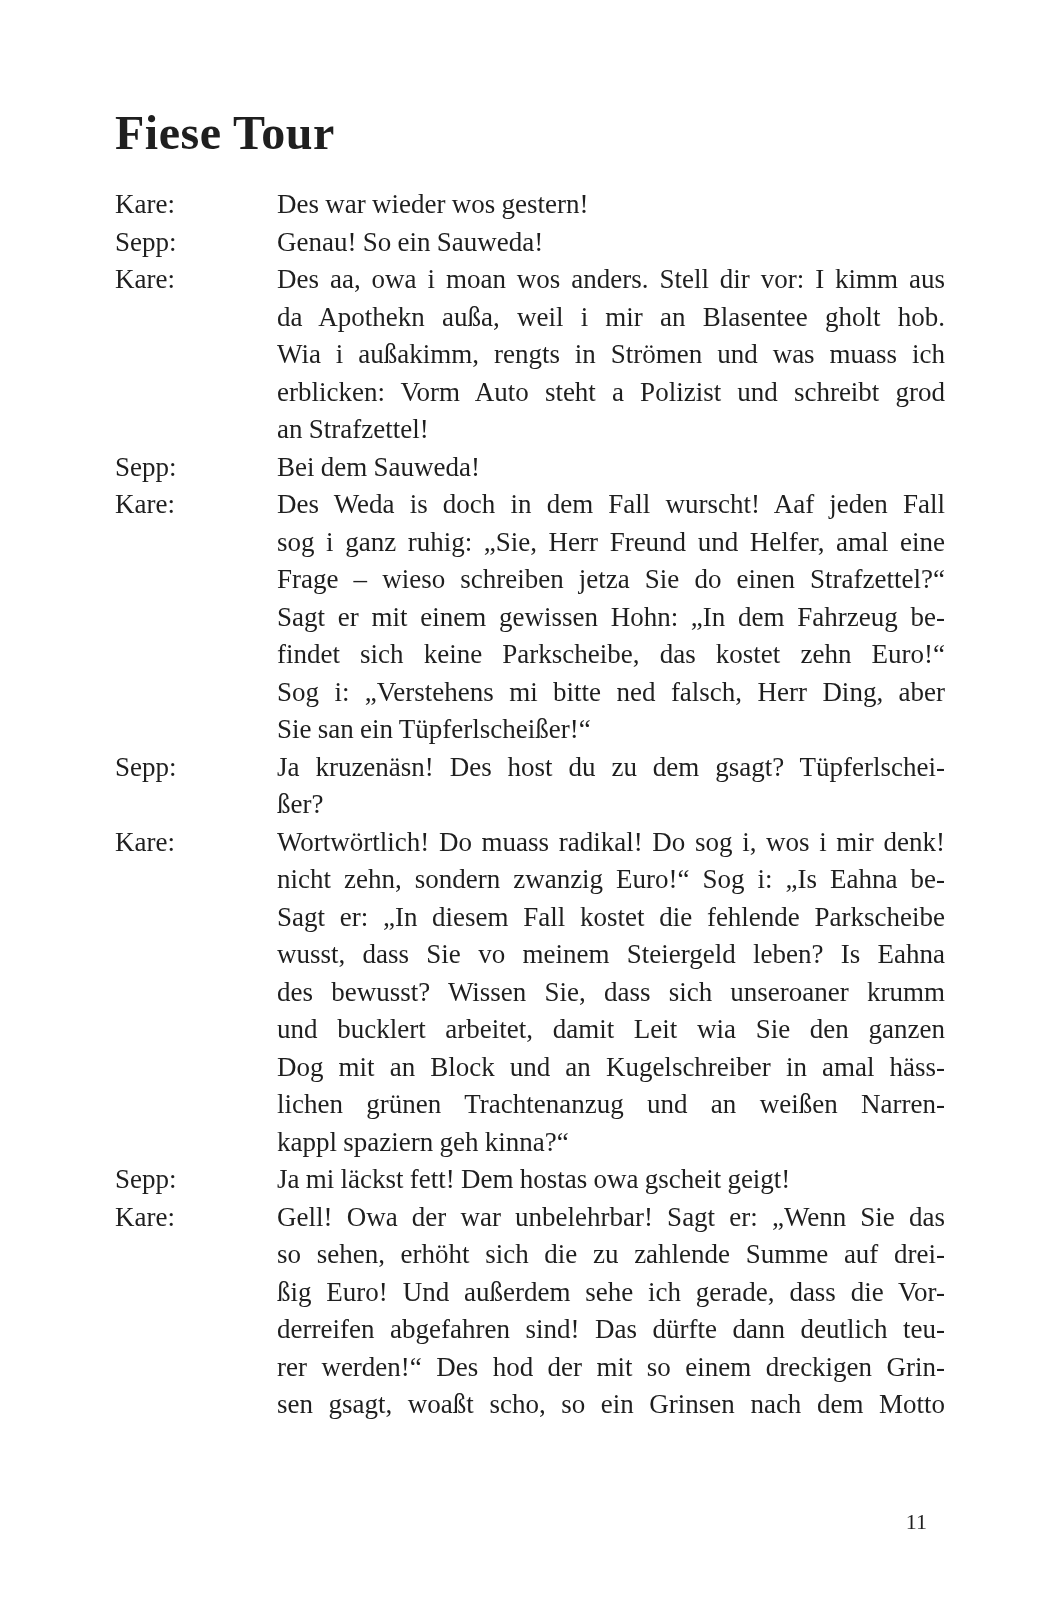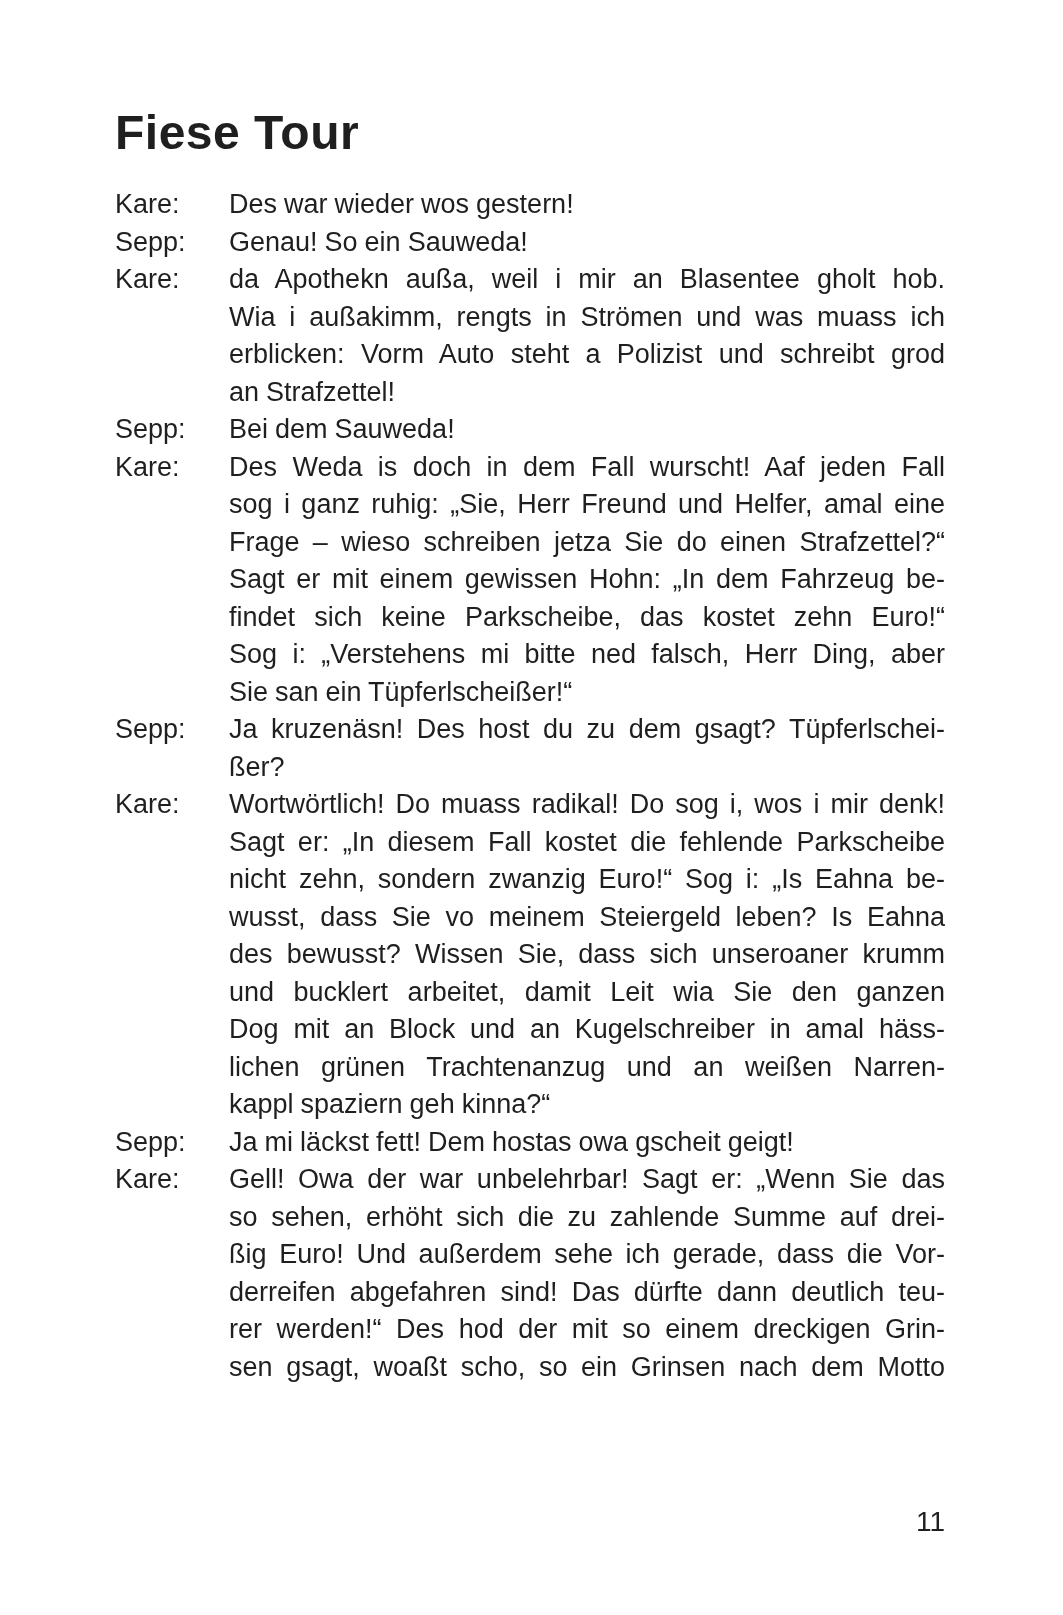--- a/index.html
+++ b/index.html
@@ -2,21 +2,21 @@
 <html><head>
 <meta charset="utf-8">
 <style>
   html, body { margin: 0; padding: 0; background: #ffffff; }
   .page {
     position: relative;
     width: 1063px;
     height: 1615px;
     background: #ffffff;
     color: #1f1f1f;
-    font-family: Liberation Sans, sans-serif;
+    font-family: Liberation Serif, serif;
     overflow: hidden;
   }
   .title {
     position: absolute;
     left: 115px;
     top: 106px;
     margin: 0;
     font-size: 48px;
     line-height: 54px;
     font-weight: 700;
@@ -24,45 +24,45 @@
     white-space: nowrap;
   }
   .dialogue {
     position: absolute;
     left: 115px;
     top: 186px;
     width: 830px;
     font-size: 27px;
     word-spacing: -0.5px;
   }
-  .entry { display: flex; align-items: flex-start; }
+  .entry { display: flex; align-items: flex-start; gap: 48px; }
   .speaker {
     flex: 0 0 114px;
     width: 114px;
     line-height: 37.5px;
     text-align: left;
   }
   .lines { flex: 1 1 auto; min-width: 0; }
   .line {
     line-height: 37.5px;
     height: 37.5px;
     overflow: hidden;
     text-align: left;
   }
   .line.j {
     text-align: justify;
     text-align-last: justify;
   }
   .page-number {
     position: absolute;
-    left: 115px;
+    left: 97px;
     top: 1503px;
     width: 830px;
     text-align: right;
-    font-size: 28px;
+    font-size: 22px;
     line-height: 37.5px;
   }
 </style>
 </head>
 <body>
 
 <div class="page" style="background: rgb(255, 255, 255); color: rgb(31, 31, 31);">
   <h1 class="title">Fiese Tour</h1>
   <div class="dialogue">
       <div class="entry">
@@ -73,20 +73,21 @@
       </div>
       <div class="entry">
         <div class="speaker">Sepp:</div>
         <div class="lines">
           <div class="line">Genau! So ein Sauweda!</div>
         </div>
       </div>
       <div class="entry">
         <div class="speaker">Kare:</div>
         <div class="lines">
+          <div class="line j">Des aa, owa i moan wos anders. Stell dir vor: I kimm aus</div>
           <div class="line j">da Apothekn außa, weil i mir an Blasentee gholt hob.</div>
           <div class="line j">Wia i außakimm, rengts in Strömen und was muass ich</div>
           <div class="line j">erblicken: Vorm Auto steht a Polizist und schreibt grod</div>
           <div class="line">an Strafzettel!</div>
         </div>
       </div>
       <div class="entry">
         <div class="speaker">Sepp:</div>
         <div class="lines">
           <div class="line">Bei dem Sauweda!</div>
@@ -108,22 +109,22 @@
         <div class="speaker">Sepp:</div>
         <div class="lines">
           <div class="line j">Ja kruzenäsn! Des host du zu dem gsagt? Tüpferlschei-</div>
           <div class="line">ßer?</div>
         </div>
       </div>
       <div class="entry">
         <div class="speaker">Kare:</div>
         <div class="lines">
           <div class="line j">Wortwörtlich! Do muass radikal! Do sog i, wos i mir denk!</div>
+          <div class="line j">nicht zehn, sondern zwanzig Euro!“ Sog i: „Is Eahna be-</div>
           <div class="line j">Sagt er: „In diesem Fall kostet die fehlende Parkscheibe</div>
-          <div class="line j">nicht zehn, sondern zwanzig Euro!“ Sog i: „Is Eahna be-</div>
           <div class="line j">wusst, dass Sie vo meinem Steiergeld leben? Is Eahna</div>
           <div class="line j">des bewusst? Wissen Sie, dass sich unseroaner krumm</div>
           <div class="line j">und bucklert arbeitet, damit Leit wia Sie den ganzen</div>
           <div class="line j">Dog mit an Block und an Kugelschreiber in amal häss-</div>
           <div class="line j">lichen grünen Trachtenanzug und an weißen Narren-</div>
           <div class="line">kappl spaziern geh kinna?“</div>
         </div>
       </div>
       <div class="entry">
         <div class="speaker">Sepp:</div>

